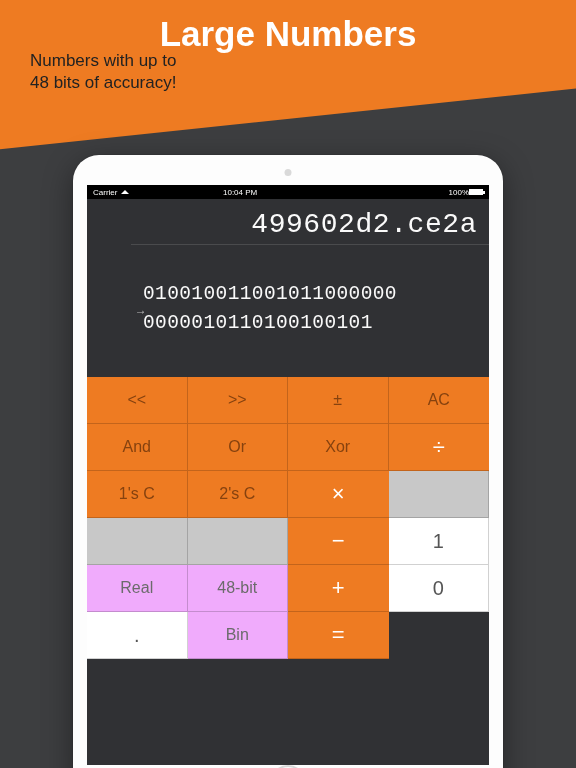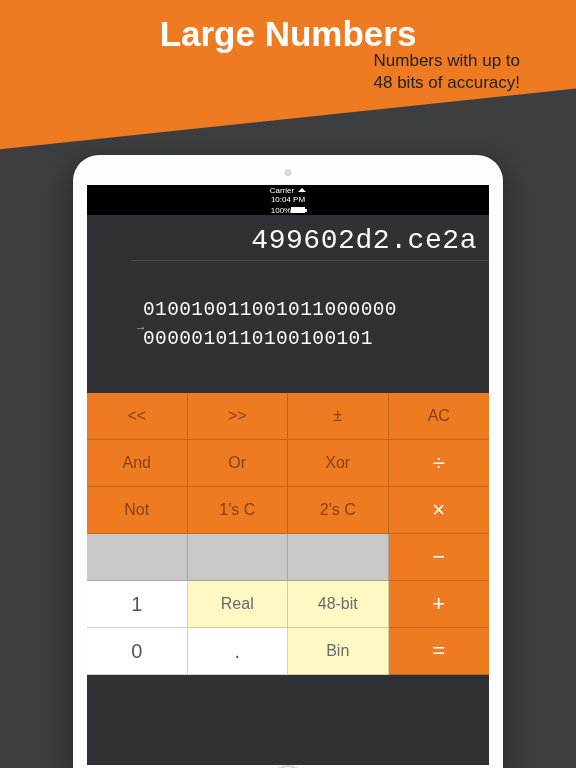--- a/index.html
+++ b/index.html
@@ -22,21 +22,21 @@
     position: absolute;
     top: 14px; left: 0; width: 576px;
     text-align: center;
     color: #fff;
     font-size: 35px;
     font-weight: 600;
   }
   .subhead {
     position: absolute;
     top: 50px; left: 0; width: 520px;
-    text-align: right;
+    text-align: left;
     color: #222;
     font-size: 17px;
     line-height: 1.3;
     padding-left: 30px;
   }
 
   
   .device {
     position: absolute;
     left: 73px; top: 155px;
@@ -60,31 +60,30 @@
   }
   .screen {
     position: absolute;
     left: 14px; right: 14px; top: 30px; bottom: 30px;
     background: #303134;
     overflow: hidden;
   }
 
   
   .statusbar {
-    height: 30px;
+    height: 14px;
     background: #000;
     color: #fff;
     font-size: 8px;
     display: flex;
     align-items: center;
     padding: 0 6px;
-    flex-direction: column;
   }
   .statusbar .sb-left { flex: 1; display: flex; align-items: center; gap: 4px; }
-  .statusbar .sb-center { flex: 1; text-align: center; }
+  .statusbar .sb-center { flex: 1; }
   .statusbar .sb-right { flex: 1; display: flex; justify-content: flex-end; align-items: center; }
   .wifi { display:inline-block; width:0;height:0;border-left:4px solid transparent;border-right:4px solid transparent;border-bottom:6px solid #fff; transform: scaleY(.7);}
   .batt { display:inline-block; width:14px; height:6px; border:1px solid #fff; position:relative;}
   .batt::after{content:"";position:absolute;right:-3px;top:1px;width:2px;height:3px;background:#fff;}
   .batt > i{display:block;width:100%;height:100%;background:#fff;}
 
   
   .display {
     display: flex;
     flex-direction: column;
@@ -119,21 +118,21 @@
   .key {
     display:flex; align-items:center; justify-content:center;
     font-size: 16px;
     border-right: 1px solid rgba(0,0,0,.18);
     border-bottom: 1px solid rgba(0,0,0,.18);
     user-select:none;
   }
   .orange { background:#ee7b22; color:#86420f; }
   .orange.op { color:#fff; font-size:22px; }
   .gray   { background:#c8c8c8; color:#6b6b6b; }
-  .gray2  { background:#fef9c3; color:#6b6b6b; }
+  .gray2  { background:#f0abfc; color:#6b6b6b; }
   .white  { background:#fff; color:#555; font-size:20px;}
   .key:last-child, .key.noright { border-right:none; }
 
 </style>
 </head>
 <body>
 
 <div class="stage">
   <div class="band"></div>
   <div class="headline">Large Numbers</div>
@@ -175,21 +174,20 @@
         <div class="key orange">&lt;&lt;</div>
         <div class="key orange">&gt;&gt;</div>
         <div class="key orange">±</div>
         <div class="key orange noright">AC</div>
 
         <div class="key orange">And</div>
         <div class="key orange">Or</div>
         <div class="key orange">Xor</div>
         <div class="key orange op noright">÷</div>
 
-        <div class="key orange">Not</div>
         <div class="key orange">1's C</div>
         <div class="key orange">2's C</div>
         <div class="key orange op noright">×</div>
 
         <div class="key gray"></div>
         <div class="key gray"></div>
         <div class="key gray"></div>
         <div class="key orange op noright">−</div>
 
         <div class="key white">1</div>

